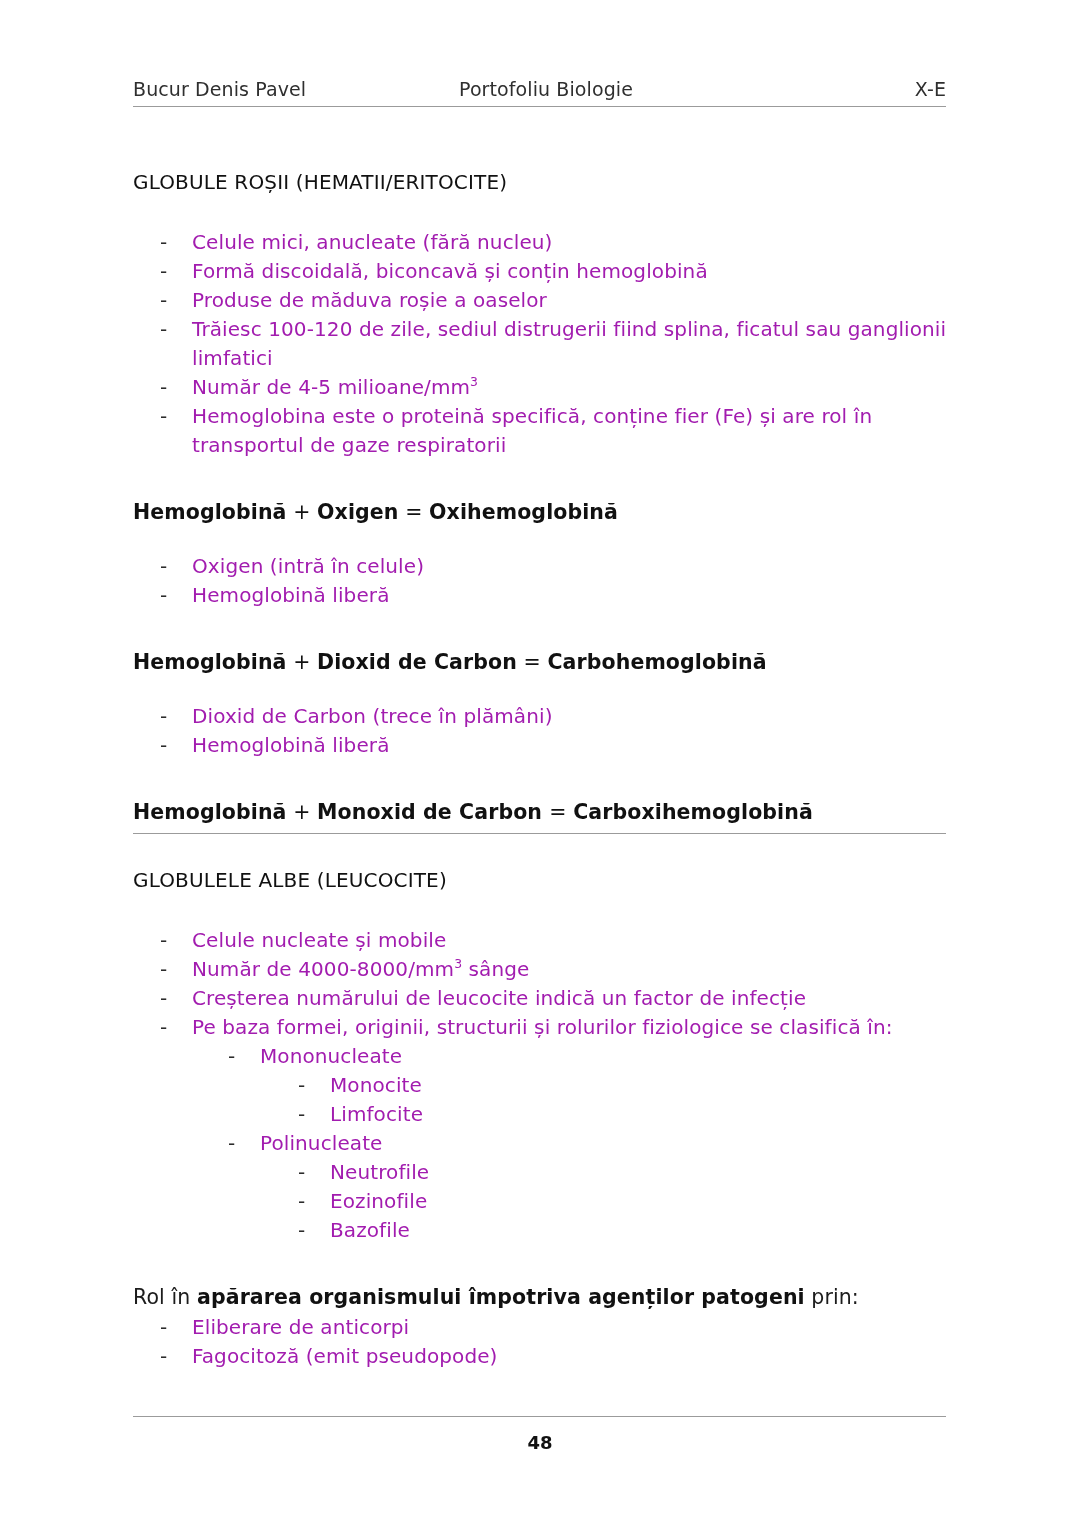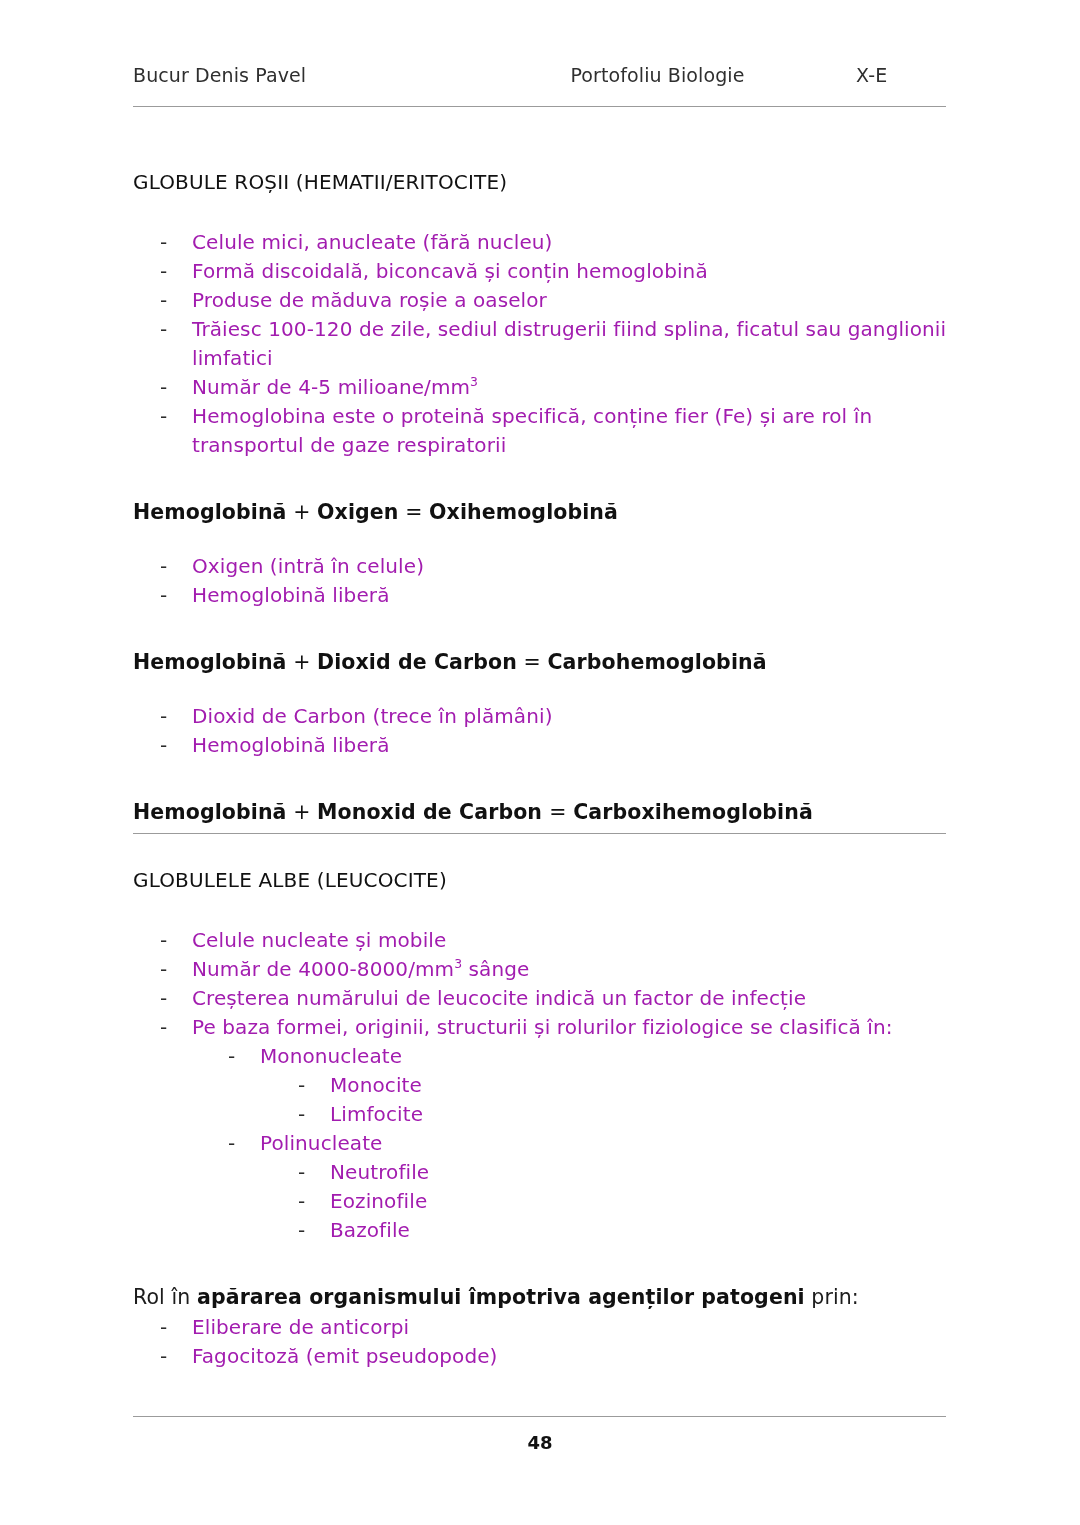--- a/index.html
+++ b/index.html
@@ -20,31 +20,31 @@
     height: 1525px;
     box-sizing: border-box;
     padding: 0;
     background: #fff;
   }
 
   
   .header {
     position: absolute;
     left: 133px;
-    top: 64px;
+    top: 56px;
     width: 813px;
     display: flex;
     align-items: baseline;
     font-size: 19px;
     color: #2f2f2f;
     letter-spacing: .1px;
   }
   .header .h-left   { width: 330px; text-align: left; }
-  .header .h-center { flex: 1; text-align: center; margin-left: -4px;}
-  .header .h-right  { width: 90px; }
+  .header .h-center { flex: 1; text-align: left; margin-left: -4px; margin-top: 22px;}
+  .header .h-right  { width: 90px; text-align: right; }
 
   .rule {
     position: absolute;
     left: 133px;
     width: 813px;
     height: 0;
     border-top: 1.5px solid #9b9b9b;
   }
   .rule-header { top: 106px; }
   .rule-mid    { top: 833px; }

